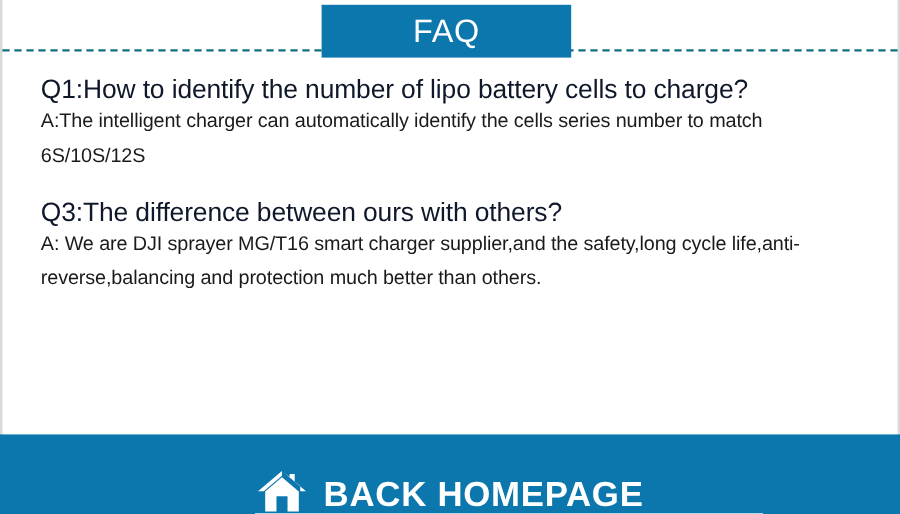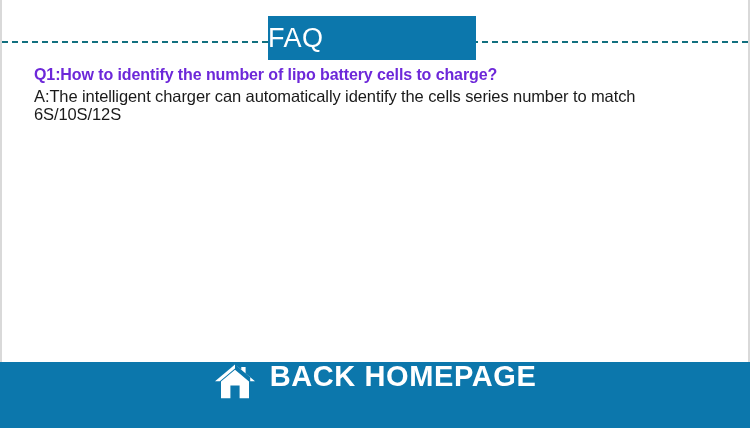--- a/index.html
+++ b/index.html
@@ -33,72 +33,72 @@
     position: absolute;
     left: 0;
     right: 0;
     top: 41px;
     height: 0;
     border-top: 2px dashed #11707f;
   }
   .faq-badge {
     position: absolute;
     left: 266px;
-    top: 16px;
+    top: 4px;
     width: 208px;
     height: 44px;
     background: #0c77ac;
     color: #ffffff;
     display: flex;
     align-items: center;
-    justify-content: flex-start;
+    justify-content: center;
     font-size: 27px;
     font-weight: 400;
     letter-spacing: 0.5px;
     z-index: 2;
   }
 
   
   .content {
     position: absolute;
     left: 32px;
     top: 63px;
     right: 32px;
   }
   .qa-block {
     margin-bottom: 20px;
   }
   .qa-block:last-child {
     margin-bottom: 0;
   }
   .question {
-    font-size: 16px;
-    font-weight: bold;
-    color: #6d28d9;
+    font-size: 22px;
+    font-weight: normal;
+    color: #0f172a;
     line-height: 24px;
     letter-spacing: -0.1px;
   }
   .answer {
     font-size: 16.5px;
     font-weight: normal;
     color: #1a1a1a;
-    line-height: 18px;
+    line-height: 29px;
     letter-spacing: -0.1px;
   }
 
   
   .footer-bar {
     position: absolute;
     left: -2px;
     right: -2px;
     bottom: 0;
     height: 66px;
     background: #0c77ac;
     display: flex;
-    align-items: flex-start;
+    align-items: flex-end;
     justify-content: center;
     gap: 14px;
     cursor: pointer;
   }
   .home-icon {
     width: 42px;
     height: 38px;
     display: block;
     flex: none;
   }
@@ -125,20 +125,24 @@
   <div class="content">
 
     <div class="qa-block">
       <div class="question">Q1:How to identify the number of lipo battery cells to charge?</div>
       <div class="answer">A:The intelligent charger can automatically identify the cells series number to match 6S/10S/12S</div>
     </div>
 
     <div class="qa-block">
     </div>
 
+    <div class="qa-block">
+      <div class="question">Q3:The difference between ours with others?</div>
+      <div class="answer">A: We are DJI sprayer MG/T16 smart charger supplier,and the safety,long cycle life,anti-reverse,balancing and protection much better than others.</div>
+    </div>
 
   </div>
 
   <div class="footer-bar">
     <svg class="home-icon" viewBox="0 0 42 38" aria-hidden="true">
       <path fill="#ffffff" d="M21 2.4 L41 19.3 L36.2 19.3 L36.2 15.1 L31.6 11.2 L31.6 5.0 L27.3 5.0 L27.3 7.6 L21 2.4 Z"></path>
       <path fill="#ffffff" d="M21 7.8 L35.0 19.6 L35.0 36.2 L25.6 36.2 L25.6 23.6 L16.4 23.6 L16.4 36.2 L7.0 36.2 L7.0 19.6 Z"></path>
       <path fill="#ffffff" d="M21 2.4 L1 19.3 L5.8 19.3 L21 6.5 Z"></path>
     </svg>
     <span class="footer-label">BACK HOMEPAGE</span>

